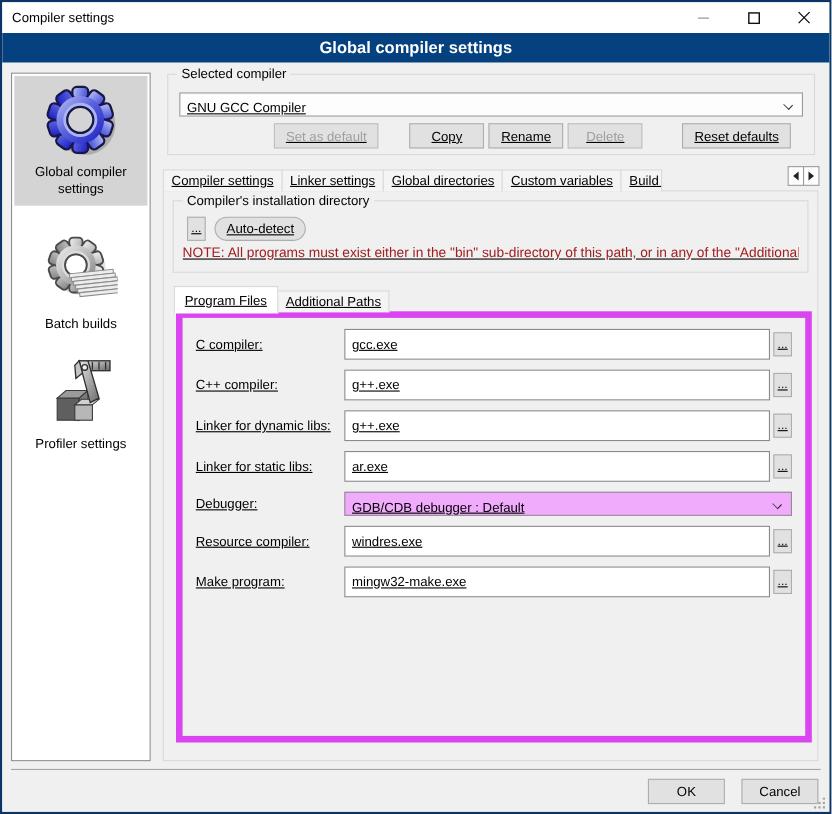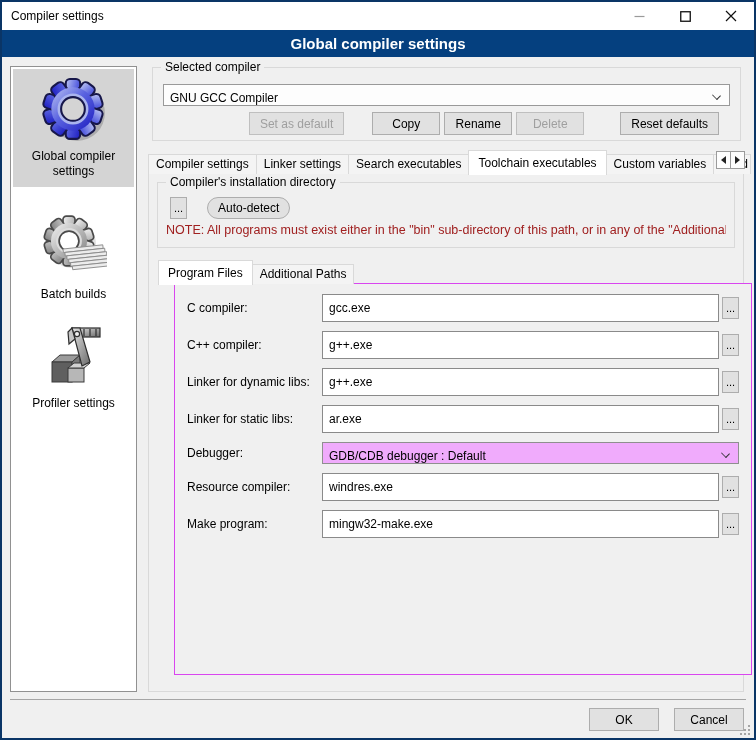--- a/index.html
+++ b/index.html
@@ -37,21 +37,21 @@
     background:#fff; border:1px solid #919191; overflow:hidden;
   }
   .side-item { width:121px; margin:2px auto 0 auto; text-align:center; padding:6px 2px 8px 2px; }
   .side-item.selected { background:#d4d4d4; }
   .side-item .icon-wrap { height:70px; display:flex; align-items:center; justify-content:center; }
   .side-label { font-size:12px; line-height:15px; margin-top:4px; }
   .side-item.gap1 { margin-top:6px; }
   .side-item.gap2 { margin-top:20px; }
 
   
-  .content { position:absolute; left:146px; top:10px; width:602px; }
+  .content { position:absolute; left:146px; top:10px; width:602px;text-decoration:underline; }
 
   
   .group { position:relative; border:1px solid #d9d9d9; }
   .group-label {
     position:absolute; top:-8px; left:8px; background:#f0f0f0;
     padding:0 4px; font-size:12px; white-space:nowrap;
   }
   .grp-compiler { margin-left:4px; margin-right:9px; height:74px; padding:16px 10px 0 10px; }
 
   
@@ -111,30 +111,30 @@
   .path-input {
     flex:1; height:22px; border:1px solid #0078d7; background:#fff;
     display:flex; align-items:center; padding:0 3px; font-size:12px; overflow:hidden;
   }
   .sel-text { background:#0078d7; color:#fff; padding:0 1px; white-space:nowrap; }
   .browse-btn {
     width:17px; height:22px; margin-left:4px; background:#e1e1e1; border:1px solid #adadad;
     font-size:11px; line-height:10px; display:inline-flex; align-items:flex-end; justify-content:center;
     padding-bottom:5px;
   }
-  .autodetect { margin-left:20px; min-width:80px; height:22px;border-radius:11px; }
+  .autodetect { margin-left:8px; min-width:80px; height:22px;border-radius:11px; }
   .note {
     margin-top:4px; color:#a02020; font-size:12.5px; white-space:nowrap; overflow:hidden;
   }
 
   
   .subtabstrip { margin-top:11px; margin-left:1px; }
   .subpanel {
-    width:578px; height:392px; border:1px solid #d946ef; background:#f0f0f0;
-    margin-top:-1px; margin-left:17px; padding:10px 12px 0 12px;
+    width:578px; height:392px; border:6px solid #d946ef; background:#f0f0f0;
+    margin-top:-1px; margin-left:3px; padding:10px 12px 0 12px;
   }
   .frow { display:flex; align-items:center; margin-bottom:9px; }
   .frow .flabel { width:135px; font-size:12px; }
   .text-input {
     flex:1; height:28px; background:#fff; border:1px solid #8a8a8a;
     display:flex; align-items:center; padding:0 6px; font-size:12px; overflow:hidden;
   }
   .frow .browse-btn { margin-left:3px; }
   .frow .combobox { flex:1; }
 
@@ -284,22 +284,21 @@
           <button class="btn w" style="margin-left:28px;">Copy</button>
           <button class="btn w">Rename</button>
           <button class="btn w disabled">Delete</button>
           <button class="btn reset-gap">Reset defaults</button>
         </div>
       </div>
 
       <div class="tabstrip">
         <div class="tab">Compiler settings</div>
         <div class="tab">Linker settings</div>
-        <div class="tab">Search executables</div>
-        <div class="tab active">Toolchain executables</div>
+        <div class="tab">Global directories</div>
         <div class="tab">Custom variables</div>
         <div class="tab clip">Build options</div>
         <div class="tab-arrows">
           <div class="spin-btn">
               <span class="tri-l"></span>
             </div>
           <div class="spin-btn">
               <span class="tri-r"></span>
             </div>
         </div>

